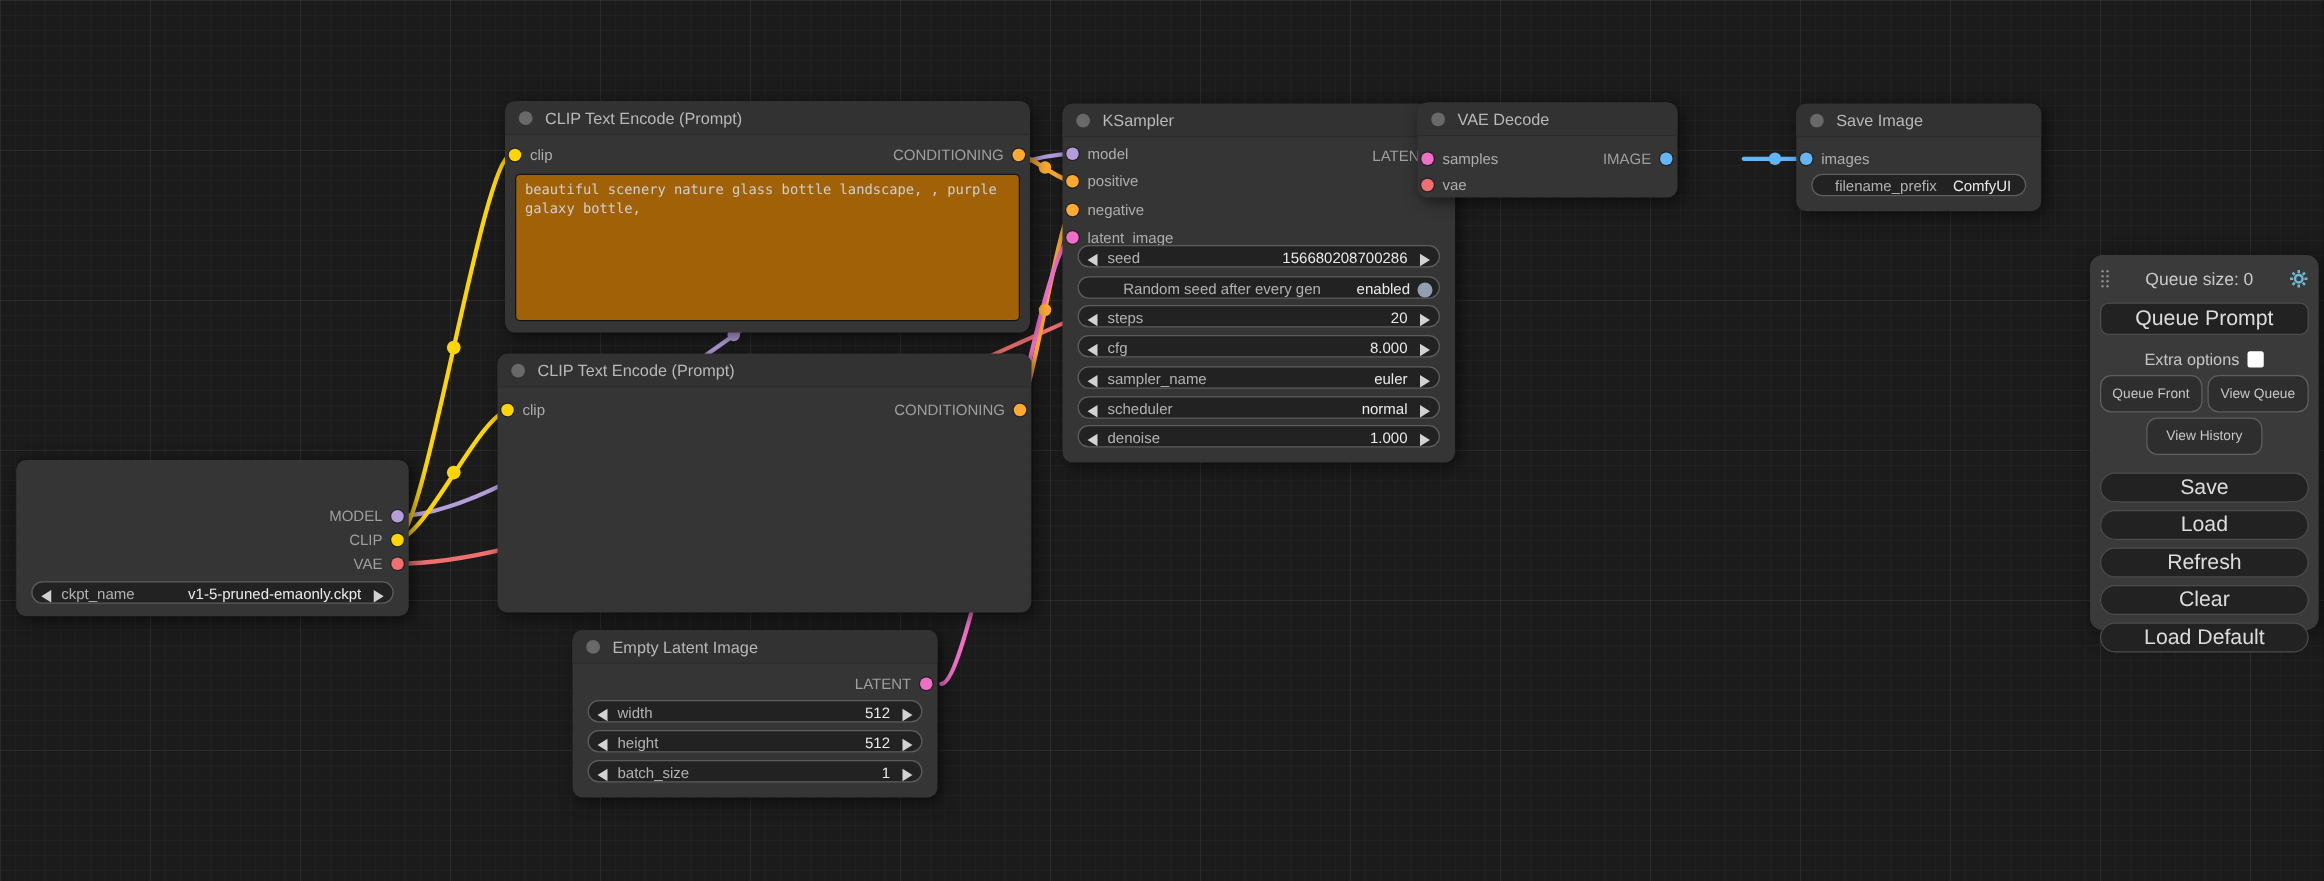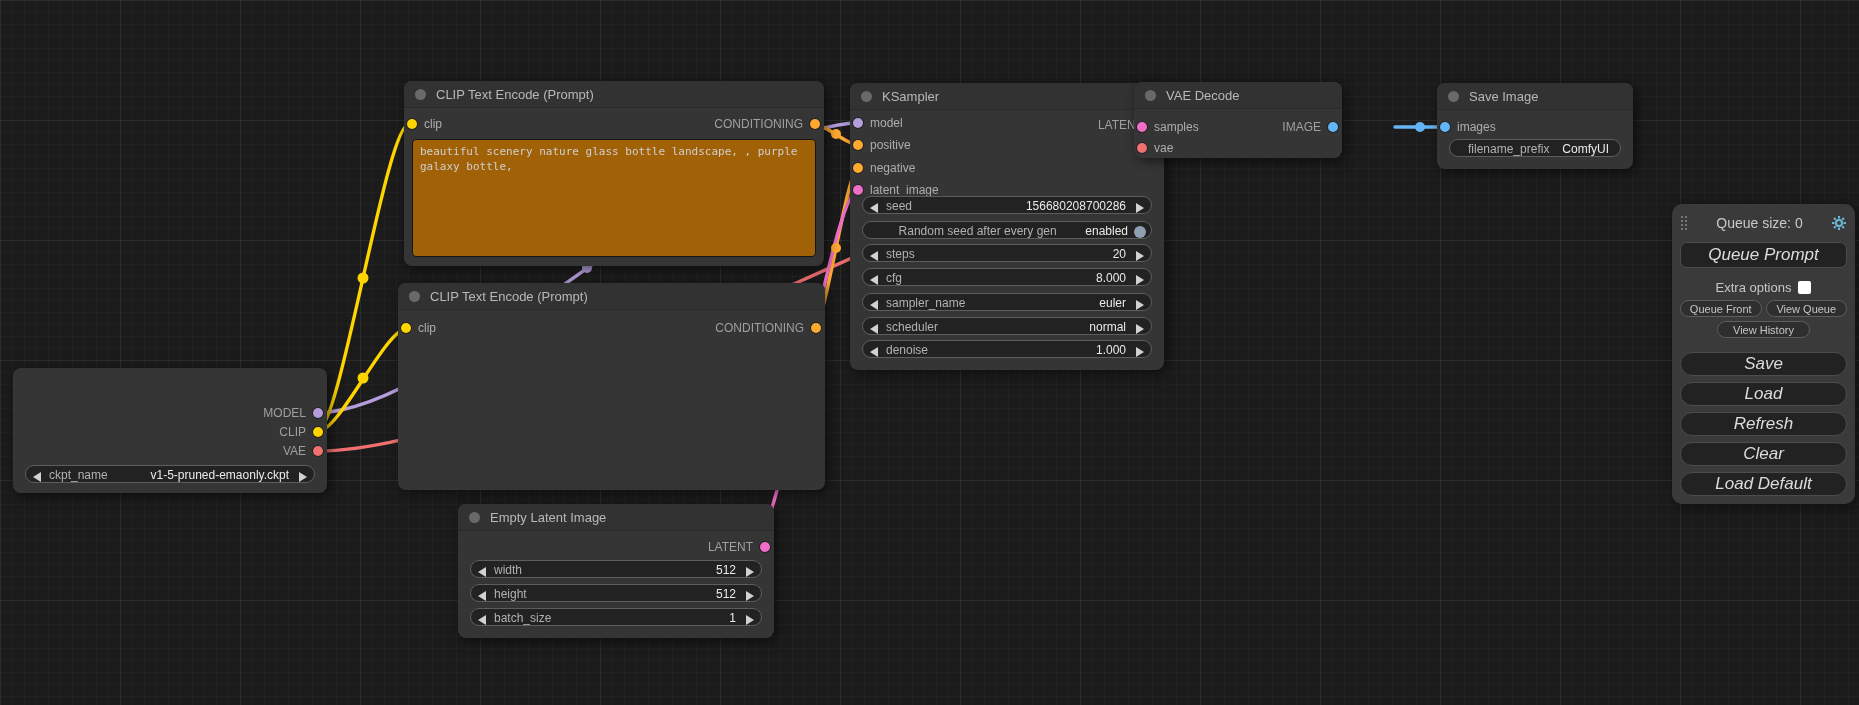--- a/index.html
+++ b/index.html
@@ -49,27 +49,27 @@
 
   .queue-panel{position:absolute;left:1672px;top:204px;width:183px;height:300px;
         background:#3a3a3a;border-radius:10px;box-shadow:3px 3px 14px rgba(0,0,0,0.5);
         z-index:3;box-sizing:border-box;padding:8px;}
   .qp-header{display:flex;align-items:center;height:22px;}
   .qp-title{flex:1;text-align:center;color:#c9c9c9;font-size:14px;}
   .drag-dots{display:grid;grid-template-columns:repeat(2,4px);grid-auto-rows:4px;width:8px;flex:none;}
   .drag-dots i{width:2px;height:2px;border-radius:50%;background:#8a8a8a;margin:1px;}
   .qp-btn{display:block;width:100%;height:26px;background:#222;border:1px solid #4c4c4c;
         border-radius:7px;color:#dcdcdc;font-size:17px;font-family:inherit;cursor:pointer;
-        text-align:center;line-height:22px;box-sizing:border-box;padding:0;font-style:italic;}
+        text-align:center;line-height:22px;box-sizing:border-box;padding:0;}
   .qp-big{margin-top:6px;height:24px;border-radius:12px;}
   .extra-row{display:flex;justify-content:center;align-items:center;gap:7px;
         color:#c6c6c6;font-size:13px;margin-top:12px;height:15px;}
   .checkbox{width:13px;height:13px;background:#ffffff;border-radius:2px;}
   .qp-small-row{display:flex;gap:4px;margin-top:5px;}
-  .qp-small{flex:1;height:17px;background:#2e2e2e;border:1px solid #5e5e5e;border-radius:9px;
+  .qp-small{flex:1;height:30px;background:#2e2e2e;border:1px solid #5e5e5e;border-radius:9px;
         color:#c6c6c6;font-size:11px;font-family:inherit;line-height:14px;cursor:pointer;
         box-sizing:border-box;padding:0;}
   .qp-small.center{flex:none;width:56%;margin:4px auto 0;display:block;}
 </style>
 </head>
 <body>
 
 <div class="canvas">
 
   <svg class="wires" width="1859" height="705">
@@ -201,21 +201,21 @@
       <span class="arr-r"></span>
     </div>
     <div class="pill" style="top:257px">
       <span class="arr-l"></span>
       <span class="w-label">denoise</span>
       <span class="w-value">1.000</span>
       <span class="arr-r"></span>
     </div>
   </div>
 
-  <div class="node" style="left:458px;top:504px;width:316px;height:134px">
+  <div class="node" style="left:458px;top:504px;width:292px;height:134px">
     <div class="node-title">
       <span class="tdot"></span>
       <span>Empty Latent Image</span>
     </div>
     <div class="row" style="top:34px">
       <span class="out-label">LATENT</span>
       <span class="dot out" style="background-color: rgb(240, 110, 200);"></span>
     </div>
     <div class="pill" style="top:56px">
       <span class="arr-l"></span>

